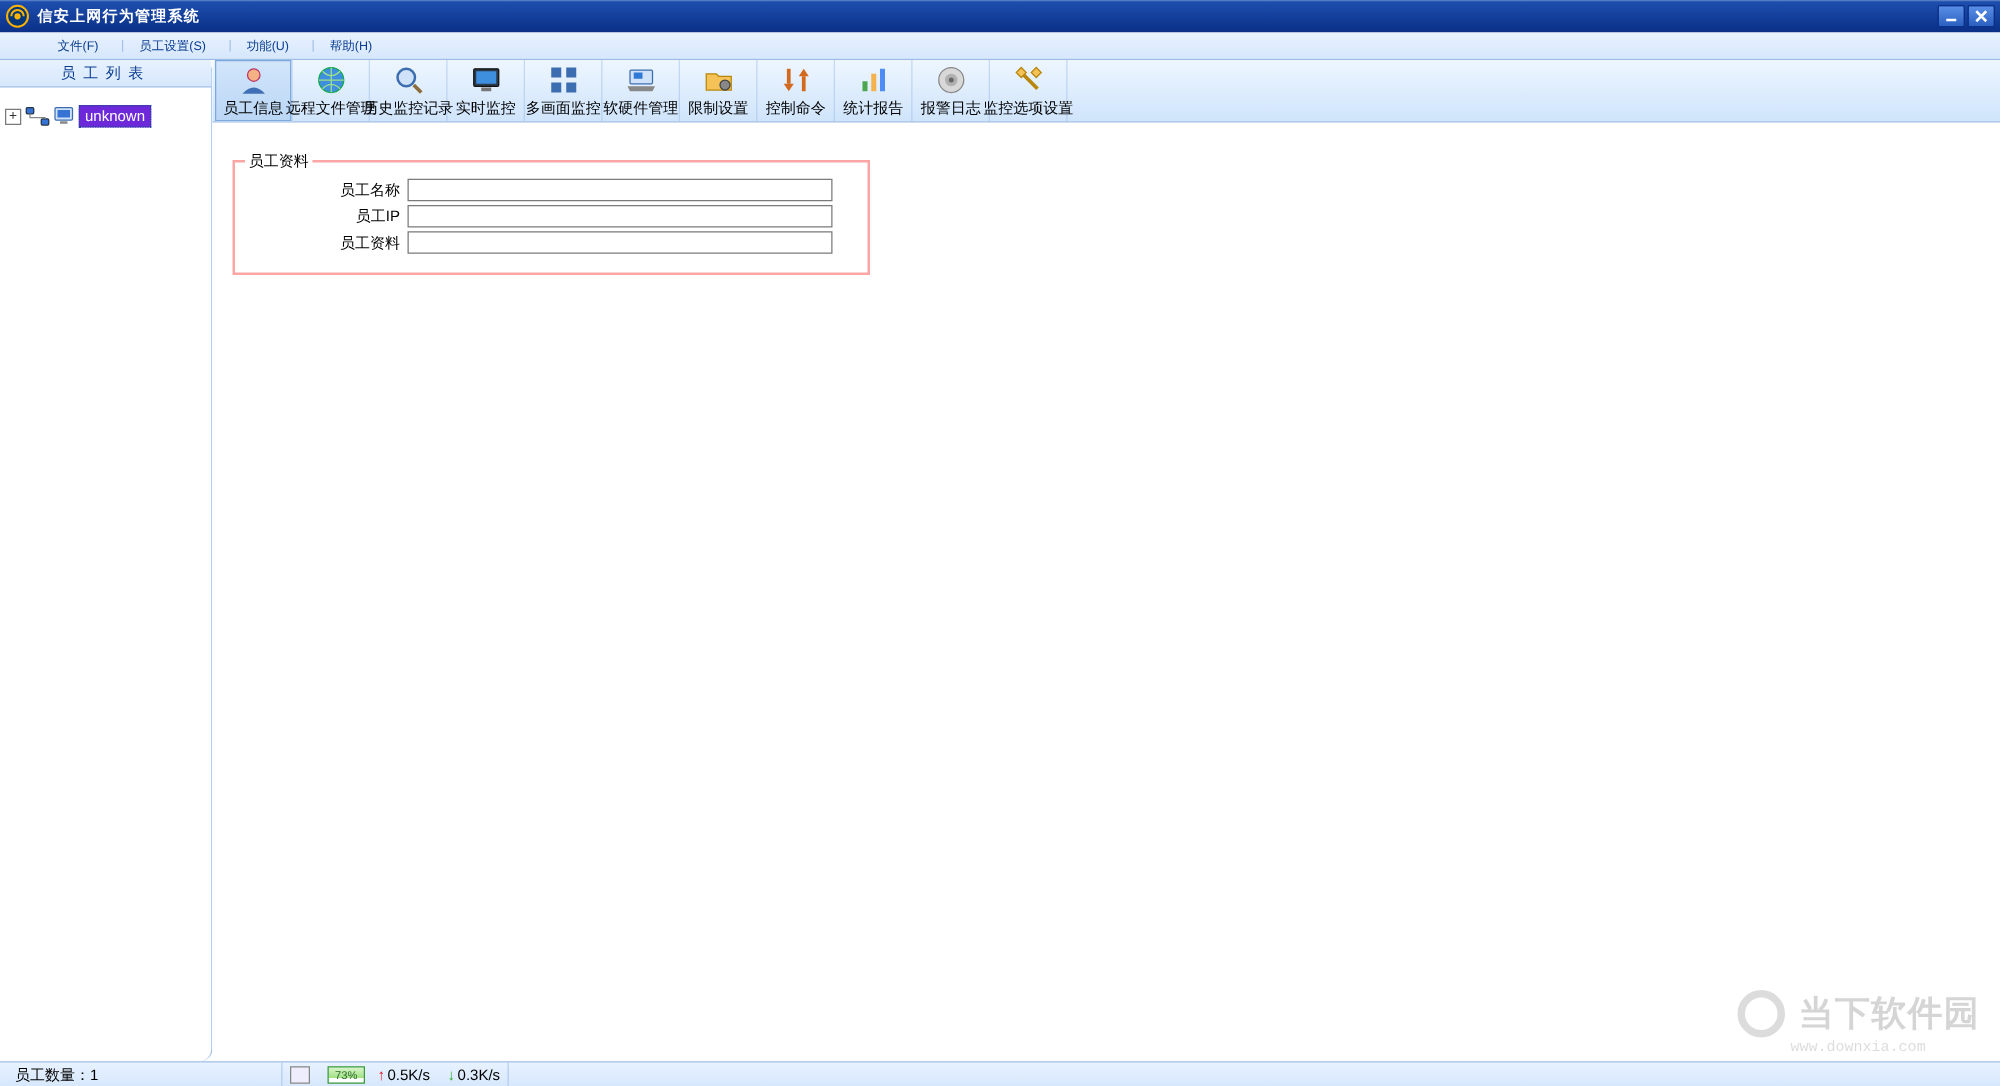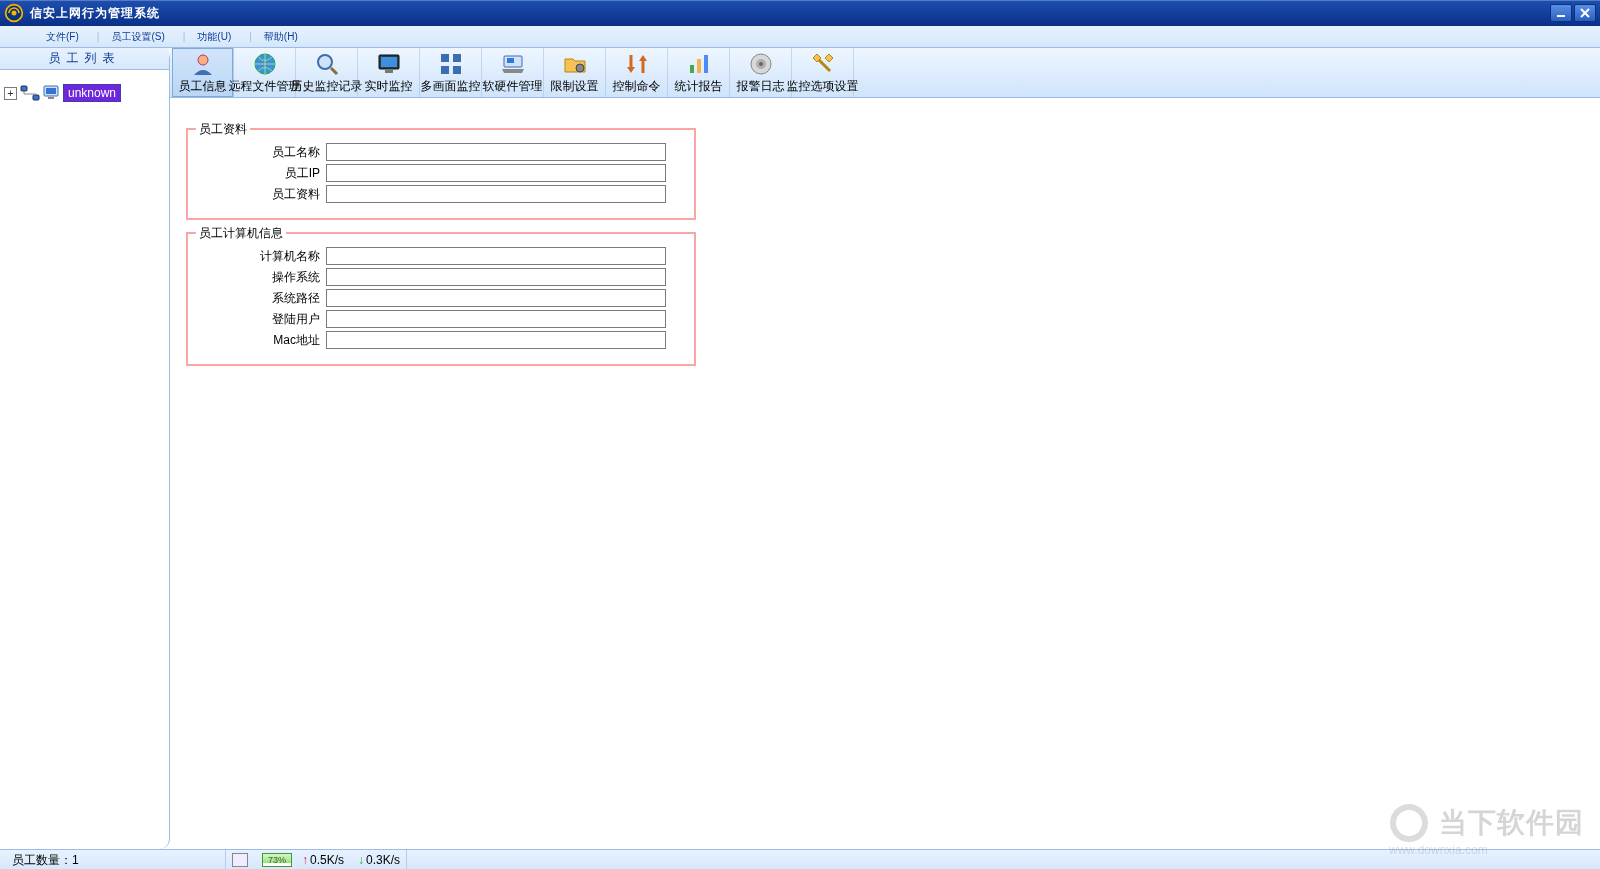--- a/index.html
+++ b/index.html
@@ -51,21 +51,21 @@
 .statusbar { height: 21px; background: linear-gradient(#e8f2ff, #d6e7fc); border-top: 1px solid #9bbce6; display: flex; align-items: center; font-size: 12px; color: #000; padding: 0 6px; position: relative; }
 .statusbar .seg { padding: 0 6px; border-right: 1px solid #b2cdee; height: 100%; display: flex; align-items: center; }
 .statusbar .seg.wide { width: 220px; }
 .statusbar .cpu-badge { display: inline-flex; align-items: center; gap: 14px; }
 .statusbar .cpu-box { width: 30px; height: 14px; border: 1px solid #3a9b3a; background: linear-gradient(#d8f5c8, #9fe07f 73%, #fff 73%); position: relative; font-size: 9px; color: #2c6b2c; display:flex; align-items:flex-start; justify-content:center; padding-top:1px; }
 .statusbar .monitor-mini { width:16px; height:14px; border:1px solid #888; background:#eef; position:relative; }
 .net-arrow-up { color: #d23; font-weight:bold; margin: 0 2px 0 10px; }
 .net-arrow-dn { color: #3a3; font-weight:bold; margin: 0 2px 0 14px; }
 
 
-.watermark { position: absolute; right: 16px; bottom: 12px; text-align: left; opacity: 0.22; pointer-events: none; font-family: Liberation Sans, sans-serif; }
+.watermark { position: absolute; right: 16px; bottom: 24px; text-align: center; opacity: 0.22; pointer-events: none; font-family: Liberation Mono, monospace; }
 .watermark .wm-main { font-size: 28px; font-weight: bold; letter-spacing: 1px; color: #444; display:flex; align-items:center; gap:10px; justify-content:flex-end; }
 .watermark .wm-url { font-size: 12px; color: #666; }
 .watermark svg { width:40px; height:40px; }
 
 
 svg { overflow: visible; }
 </style>
 </head>
 <body>
 
@@ -248,43 +248,20 @@
           </div>
         <div class="form-row">
             <span class="flabel">员工IP</span>
             <input type="text" value="" style="">
           </div>
         <div class="form-row">
             <span class="flabel">员工资料</span>
             <input type="text" value="" style="">
           </div>
       </div>
-      <div class="fieldset">
-        <span class="legend">员工计算机信息</span>
-        <div class="form-row">
-            <span class="flabel">计算机名称</span>
-            <input type="text" value="" style="">
-          </div>
-        <div class="form-row">
-            <span class="flabel">操作系统</span>
-            <input type="text" value="" style="">
-          </div>
-        <div class="form-row">
-            <span class="flabel">系统路径</span>
-            <input type="text" value="" style="">
-          </div>
-        <div class="form-row">
-            <span class="flabel">登陆用户</span>
-            <input type="text" value="" style="">
-          </div>
-        <div class="form-row">
-            <span class="flabel">Mac地址</span>
-            <input type="text" value="" style="">
-          </div>
-      </div>
     </div>
   </div>
 </div>
 
 <div class="statusbar">
   <div class="seg wide">
     <span>员工数量：</span>
     <span>1</span>
   </div>
   <div class="seg">

